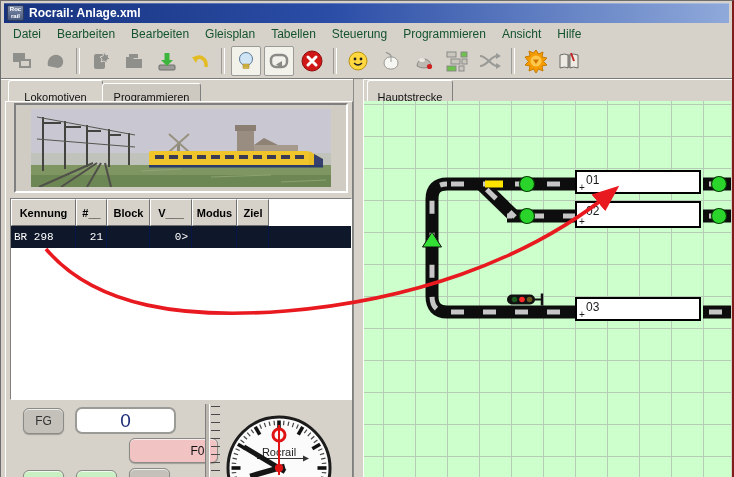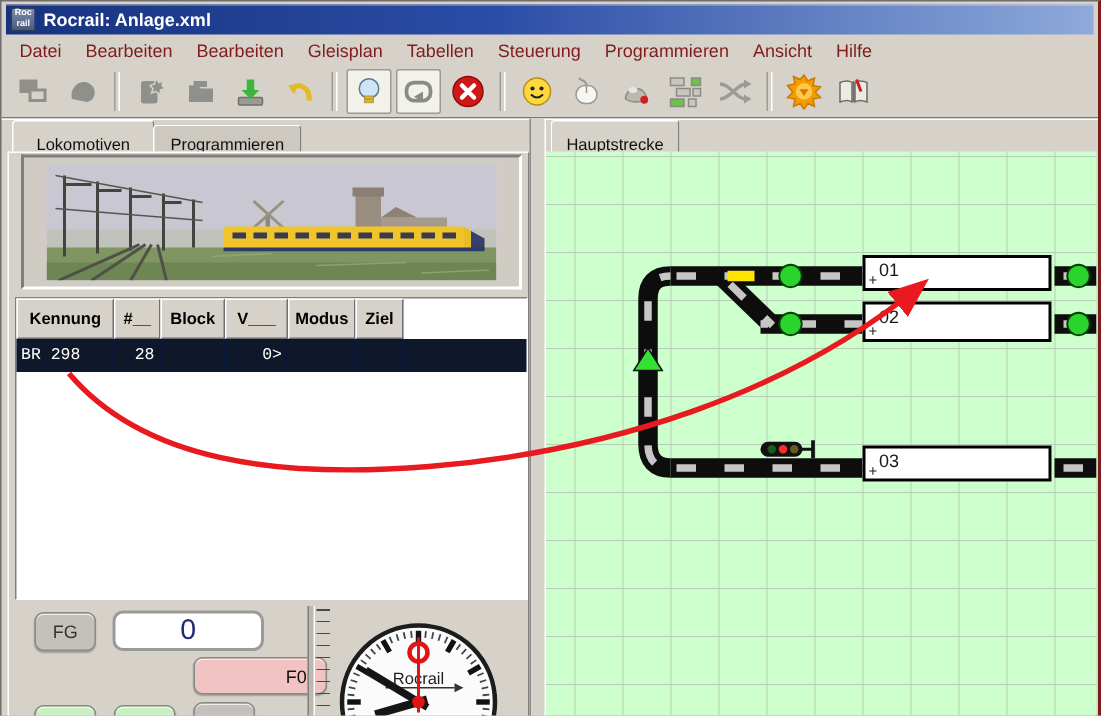--- a/index.html
+++ b/index.html
@@ -6,21 +6,21 @@
   body{width:734px;height:477px;overflow:hidden;font-family:"Liberation Sans",sans-serif;-webkit-font-smoothing:antialiased;}
   #win{position:relative;width:734px;height:477px;background:#d6d2ca;overflow:hidden;
        border-left:1px solid #6e6e6e;border-top:1px solid #6e6e6e;border-right:2px solid #7f1d1d;box-sizing:border-box;}
   
   .titlebar{position:absolute;left:3px;top:2px;right:3px;height:20px;
     background:linear-gradient(90deg,#17337f 0%,#2b4da6 45%,#8fa9da 100%);
     display:flex;align-items:center;color:#fff;font-size:12px;font-weight:bold;box-shadow:inset 0 1px 0 rgba(255,255,255,.25);}
   .appicon{width:15px;height:14px;margin:0 5px 0 3px;background:linear-gradient(#7d8ca8,#4a5a7e);
     border:1px solid #2e3c5c;color:#fff;font-size:6px;line-height:7px;text-align:center;font-weight:bold;border-radius:2px;}
   
-  .menubar{position:absolute;left:4px;top:23px;right:4px;height:20px;font-size:12px;color:#7f1d1d;display:flex;align-items:center;}
+  .menubar{position:absolute;left:4px;top:23px;right:4px;height:20px;font-size:12px;color:#14532d;display:flex;align-items:center;}
   .menubar span{padding:2px 8px;cursor:default;}
   
   .toolbar{position:absolute;left:4px;top:44px;right:4px;height:32px;display:flex;align-items:center;gap:3px;padding-left:2px;}
   .tbtn{width:28px;height:28px;display:flex;align-items:center;justify-content:center;border:1px solid transparent;border-radius:2px;}
   .tbtn.pressed{background:#f2f1ea;border:1px solid #9a9a96;}
   .tsep{width:2px;height:26px;border-left:1px solid #9b9b97;border-right:1px solid #fff;margin:0 3px;}
   .zoombox{display:flex;height:21px;border:1px solid #7f7f7f;background:#fff;margin-left:4px;box-shadow:inset 1px 1px 0 #555;}
   .zoombox input{width:55px;border:0;font-size:11px;padding:2px 3px;font-family:"Liberation Sans",sans-serif;outline:none;}
   .zoombox .drop{width:17px;background:#d6d2ca;border-left:1px solid #9a9a9a;display:flex;align-items:center;justify-content:center;font-size:8px;color:#222;}
   .groove{position:absolute;left:0;top:77px;right:0;height:0;border-top:1px solid #7a7a76;border-bottom:1px solid #fff;}
@@ -294,21 +294,21 @@
     <div class="thead">
       <div class="th" style="width:65px">Kennung</div>
       <div class="th" style="width:31px">#__</div>
       <div class="th" style="width:43px">Block</div>
       <div class="th" style="width:42px">V___</div>
       <div class="th" style="width:45px">Modus</div>
       <div class="th" style="width:32px">Ziel</div>
     </div>
     <div class="trow">
       <div class="td" style="width:65px">BR 298</div>
-      <div class="td right" style="width:31px">28</div>
+      <div class="td right" style="width:31px">21</div>
       <div class="td" style="width:43px"></div>
       <div class="td right" style="width:42px">0&gt;</div>
       <div class="td" style="width:45px"></div>
       <div class="td" style="width:32px"></div>
     </div>
   </div>
 
   <div class="rbtn gray" style="left:22px;top:407px;width:39px;height:24px;">FG</div>
   <div class="display">0</div>
   <div class="rbtn green" style="left:22px;top:437px;width:39px;height:23px;">F1</div>

